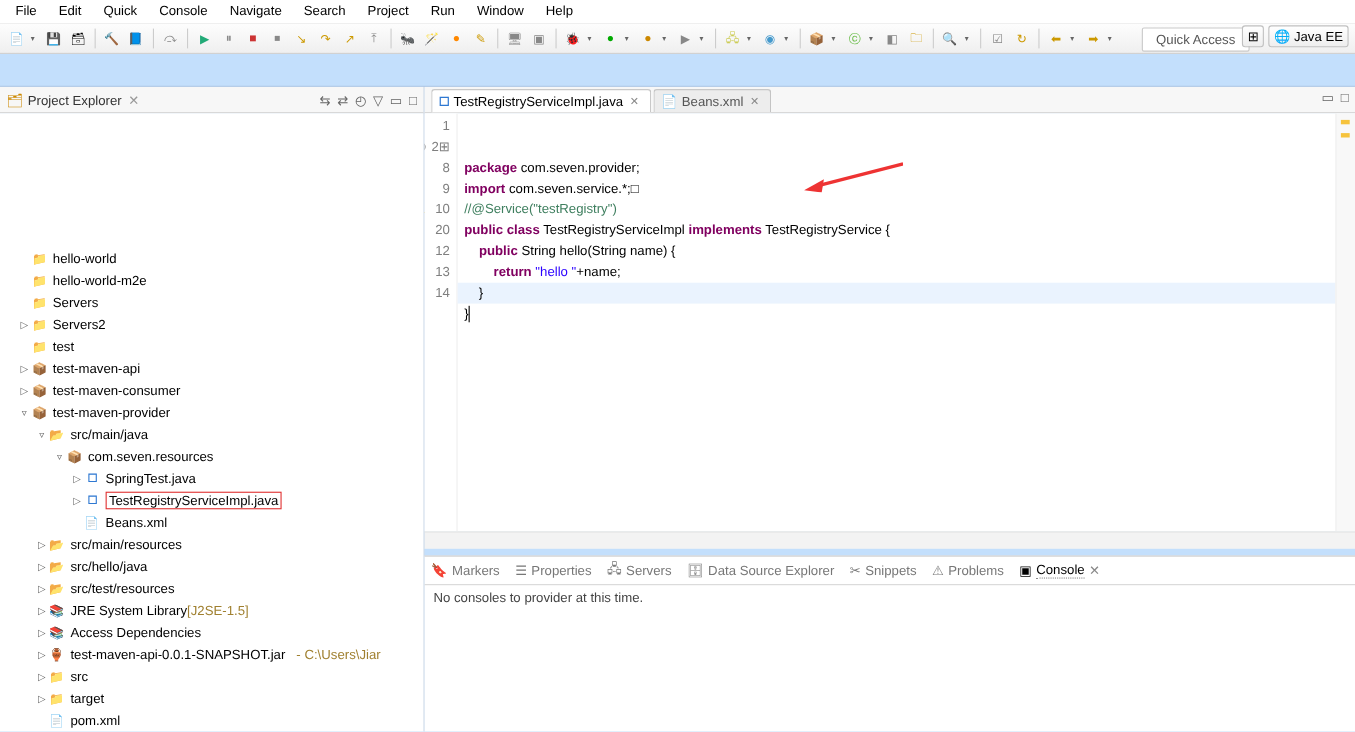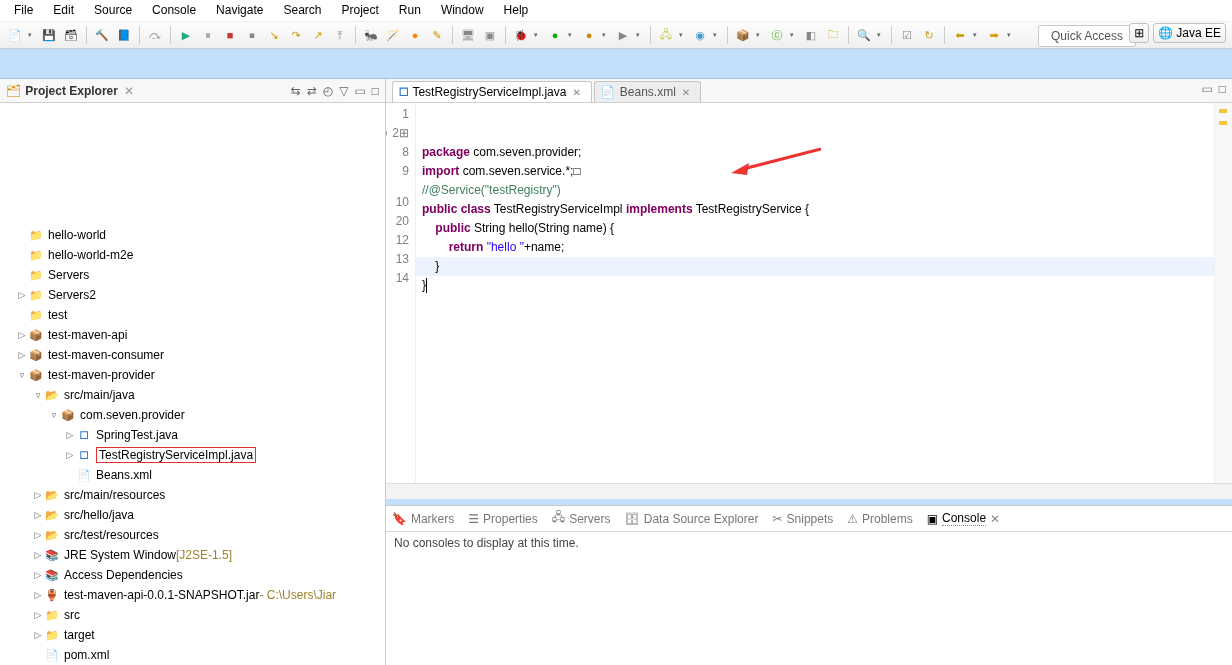--- a/index.html
+++ b/index.html
@@ -19,21 +19,21 @@
 .persp-btn { border:1px solid #c0c0c0; background:linear-gradient(#fff,#eee); padding:2px 4px; border-radius:3px; display:flex; align-items:center; gap:3px; cursor:pointer; }
 
 .blue-band { height:30px; background:#c3dffc; border-bottom:1px solid #a9c4e2; }
 
 
 .workspace { flex:1; display:flex; }
 
 
 .left { width:386px; display:flex; flex-direction:column; border-right:1px solid #ccc; background:#c3dffc; }
 .panel-tab { background:#f7f7f7; height:24px; border-bottom:1px solid #d0d0d0; display:flex; align-items:center; padding-left:6px; gap:4px; }
-.panel-tab .title { font-weight:bold; color:#333; }
+.panel-tab .title { font-weight:normal; color:#333; }
 .panel-tab .active-mark { margin-left:2px; color:#999; }
 .panel-tab .panel-actions { margin-left:auto; display:flex; gap:6px; color:#666; padding-right:6px; }
 .panel-tab .panel-actions span { cursor:pointer; }
 .tree { background:#fff; flex:1; overflow:auto; padding-top:2px; }
 .tree-row { display:flex; align-items:center; height:20px; white-space:nowrap; cursor:default; }
 .arrow { width:12px; text-align:center; color:#666; font-size:9px; }
 .ticon { width:16px; height:16px; margin-right:4px; display:inline-flex; align-items:center; justify-content:center; font-size:11px; }
 .folder { color:#e6b432; }
 .pkg { color:#c77f00; }
 .jfile { color:#2e78d2; }
@@ -71,21 +71,21 @@
 .bottom-body { flex:1; padding:4px 8px; color:#444; }
 
 .pad-gap { height:6px; background:#c3dffc; }
 </style>
 </head>
 <body>
 
 <div class="menubar" id="menubar">
     <span>File</span>
     <span>Edit</span>
-    <span>Source</span>
+    <span>Quick</span>
     <span>Console</span>
     <span>Navigate</span>
     <span>Search</span>
     <span>Project</span>
     <span>Run</span>
     <span>Window</span>
     <span>Help</span>
   </div>
 
 <div class="toolbar">
@@ -221,21 +221,21 @@
           <span>test-maven-provider</span>
         </div>
         <div class="tree-row" style="padding-left: 32px;">
           <span class="arrow">▿</span>
           <span class="ticon folder">📂</span>
           <span>src/main/java</span>
         </div>
         <div class="tree-row" style="padding-left: 48px;">
           <span class="arrow">▿</span>
           <span class="ticon pkg">📦</span>
-          <span>com.seven.provider</span>
+          <span>com.seven.resources</span>
         </div>
         <div class="tree-row" style="padding-left: 64px;">
           <span class="arrow">▷</span>
           <span class="ticon jfile">🞐</span>
           <span>SpringTest.java</span>
         </div>
         <div class="tree-row" style="padding-left: 64px;">
           <span class="arrow">▷</span>
           <span class="ticon jfile">🞐</span>
           <span class="selected-red">TestRegistryServiceImpl.java</span>
@@ -256,33 +256,33 @@
           <span>src/hello/java</span>
         </div>
         <div class="tree-row" style="padding-left: 32px;">
           <span class="arrow">▷</span>
           <span class="ticon folder">📂</span>
           <span>src/test/resources</span>
         </div>
         <div class="tree-row" style="padding-left: 32px;">
           <span class="arrow">▷</span>
           <span class="ticon folder">📚</span>
-          <span>JRE System Window</span>
+          <span>JRE System Library</span>
           <span style="color: rgb(160, 128, 48);"> [J2SE-1.5]</span>
         </div>
         <div class="tree-row" style="padding-left: 32px;">
           <span class="arrow">▷</span>
           <span class="ticon folder">📚</span>
           <span>Access Dependencies</span>
         </div>
         <div class="tree-row" style="padding-left: 32px;">
           <span class="arrow">▷</span>
           <span class="ticon folder">🏺</span>
           <span>test-maven-api-0.0.1-SNAPSHOT.jar</span>
-          <span style="color: rgb(160, 128, 48);"> - C:\Users\Jiar</span>
+          <span style="color: rgb(160, 128, 48); padding-left: 10px;"> - C:\Users\Jiar</span>
         </div>
         <div class="tree-row" style="padding-left: 32px;">
           <span class="arrow">▷</span>
           <span class="ticon folder">📁</span>
           <span>src</span>
         </div>
         <div class="tree-row" style="padding-left: 32px;">
           <span class="arrow">▷</span>
           <span class="ticon folder">📁</span>
           <span>target</span>
@@ -311,21 +311,21 @@
         <span>▭</span>
         <span>□</span>
       </div>
     </div>
     <div class="code-block">
       <div class="gutter" id="gutter">
           <div>1</div>
           <div style="position: relative;"><span style="position:absolute;left:-8px;color:#888">⊕</span>2⊞</div>
           <div>8</div>
           <div>9</div>
-          <div style="position: relative; margin-top: 12px;"><span style="position:absolute;left:-10px;color:#f6c33c">⚠</span>10</div>
+          <div style="position: relative;"><span style="position:absolute;left:-10px;color:#f6c33c">⚠</span>10</div>
           <div>20</div>
           <div>12</div>
           <div>13</div>
           <div>14</div>
         </div>
       <div class="code" id="code">
       <div style="position: relative; z-index: 1;"><span class="kw">package</span> com.seven.provider;</div><div style="position: relative; z-index: 1;"><span class="kw">import</span> com.seven.service.*;□</div><div style="position: relative; z-index: 1;"><span class="cmt">//@Service("testRegistry")</span></div><div style="position: relative; z-index: 1;"><span class="kw">public</span> <span class="kw">class</span> TestRegistryServiceImpl <span class="kw">implements</span> TestRegistryService {</div><div style="position: relative; z-index: 1;">    <span class="kw">public</span> String hello(String name) {</div><div style="position: relative; z-index: 1;">        <span class="kw">return</span> <span class="str">"hello "</span>+name;</div><div style="position: relative; z-index: 1;">    }</div><div style="position: relative; z-index: 1;"></div><div class="cursor-line" style="top: 154px;"></div><div style="position: relative; z-index: 1;">}<span class="caret"></span></div></div>
       <div class="overview">
         <div class="ov-mark" style="top:6px"></div>
         <div class="ov-mark" style="top:18px;background:#f6c33c"></div>
@@ -363,17 +363,17 @@
           <div class="btab">
             <span>⚠</span>
             <span class="tlabel">Problems</span>
           </div>
           <div class="btab active">
             <span>▣</span>
             <span class="tlabel">Console</span>
             <span style="color: rgb(136, 136, 136);"> ✕</span>
           </div>
         </div>
-      <div class="bottom-body">No consoles to display at this time.</div>
+      <div class="bottom-body">No consoles to provider at this time.</div>
     </div>
   </div>
 
 </div>
 
 </body></html>

